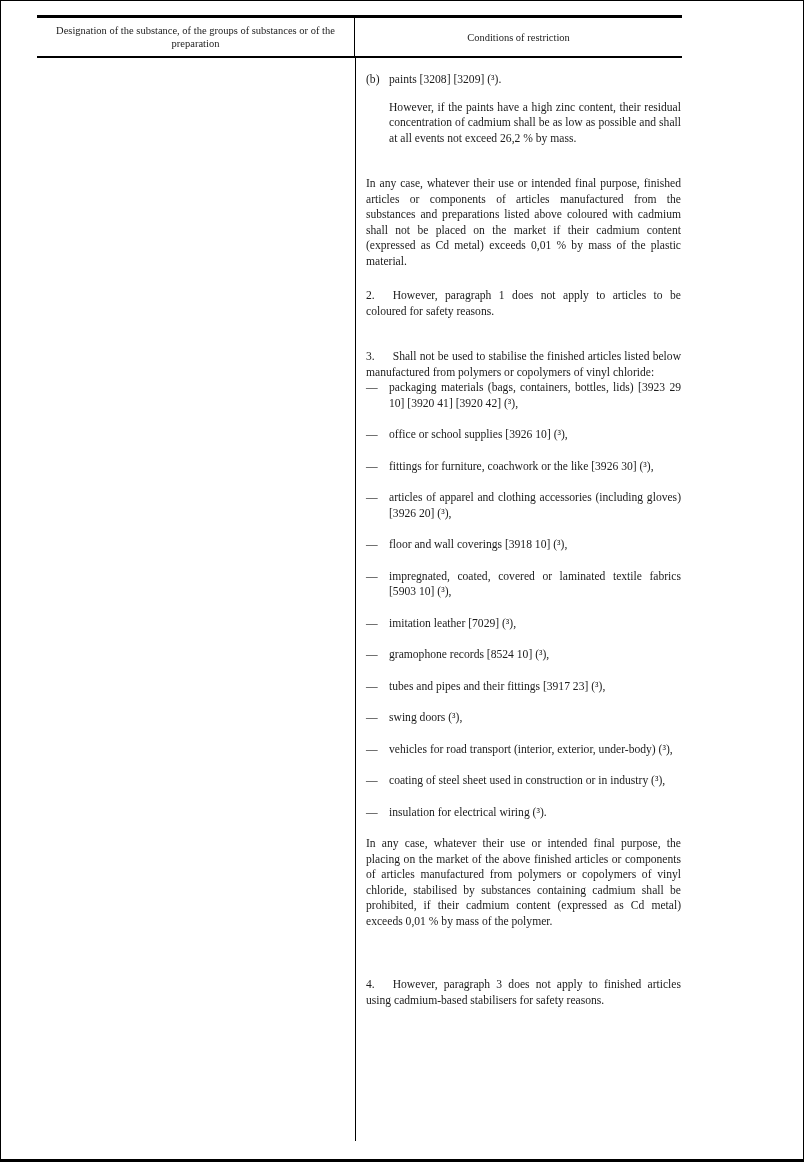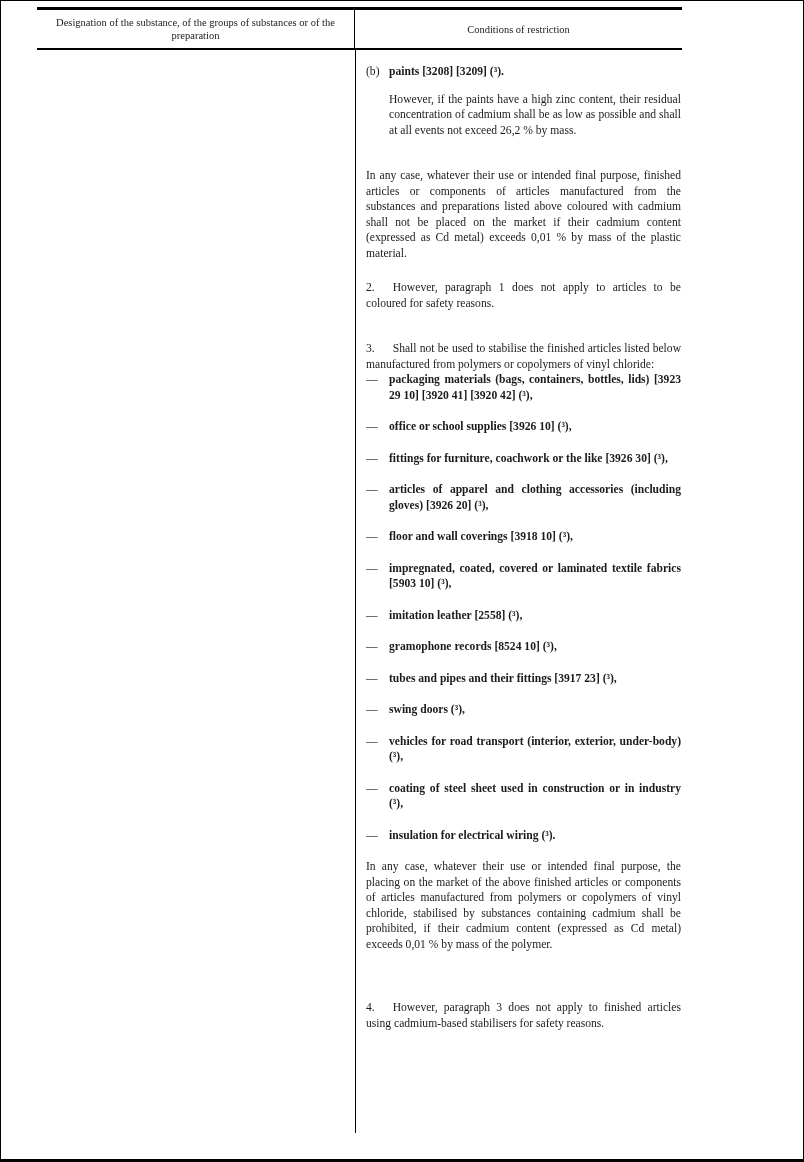--- a/index.html
+++ b/index.html
@@ -11,21 +11,21 @@
     background: #ffffff;
     border: 1px solid #000;
     border-bottom: 3px solid #000;
     font-family: "Liberation Serif", "DejaVu Serif", serif;
     color: #1b1b1b;
     overflow: hidden;
   }
   .table {
     position: absolute;
     left: 36px;
-    top: 6px;
+    top: 14px;
     width: 645px;
   }
   .thead {
     display: flex;
     border-top: 3px solid #000;
     border-bottom: 2px solid #000;
     min-height: 38px;
     align-items: stretch;
   }
   .th {
@@ -48,21 +48,21 @@
   .td-right {
     flex: 1;
     box-sizing: border-box;
     padding: 14px 1px 0 10px;
     font-size: 11.6px;
     line-height: 15.5px;
     text-align: justify;
   }
   .hang { display: flex; margin-bottom: 12px; }
   .marker { flex: 0 0 23px; }
-  .hang-text { flex: 1; text-align: justify; font-weight: bold; }
+  .hang-text { flex: 1; text-align: justify; }
   .note-para { margin-left: 23px; margin-bottom: 30px; }
   .para-general-1 { margin-bottom: 19px; }
   .num-para { }
   .num-para .pnum { margin-right: 18px; }
   .np-2 { margin-bottom: 30px; margin-top: 18px; }
   .np-3 { }
   .li { display: flex; margin-bottom: 16px; }
   .li:last-of-type { margin-bottom: 29px; }
   .para-general-2 { margin-bottom: 48px; }
 </style>
@@ -118,21 +118,21 @@
         <div class="li">
           <span class="marker">—</span>
           <div class="hang-text">floor and wall coverings [3918 10] (³),</div>
         </div>
         <div class="li">
           <span class="marker">—</span>
           <div class="hang-text">impregnated, coated, covered or laminated textile fabrics [5903 10] (³),</div>
         </div>
         <div class="li">
           <span class="marker">—</span>
-          <div class="hang-text">imitation leather [2558] (³),</div>
+          <div class="hang-text">imitation leather [7029] (³),</div>
         </div>
         <div class="li">
           <span class="marker">—</span>
           <div class="hang-text">gramophone records [8524 10] (³),</div>
         </div>
         <div class="li">
           <span class="marker">—</span>
           <div class="hang-text">tubes and pipes and their fittings [3917 23] (³),</div>
         </div>
         <div class="li">

